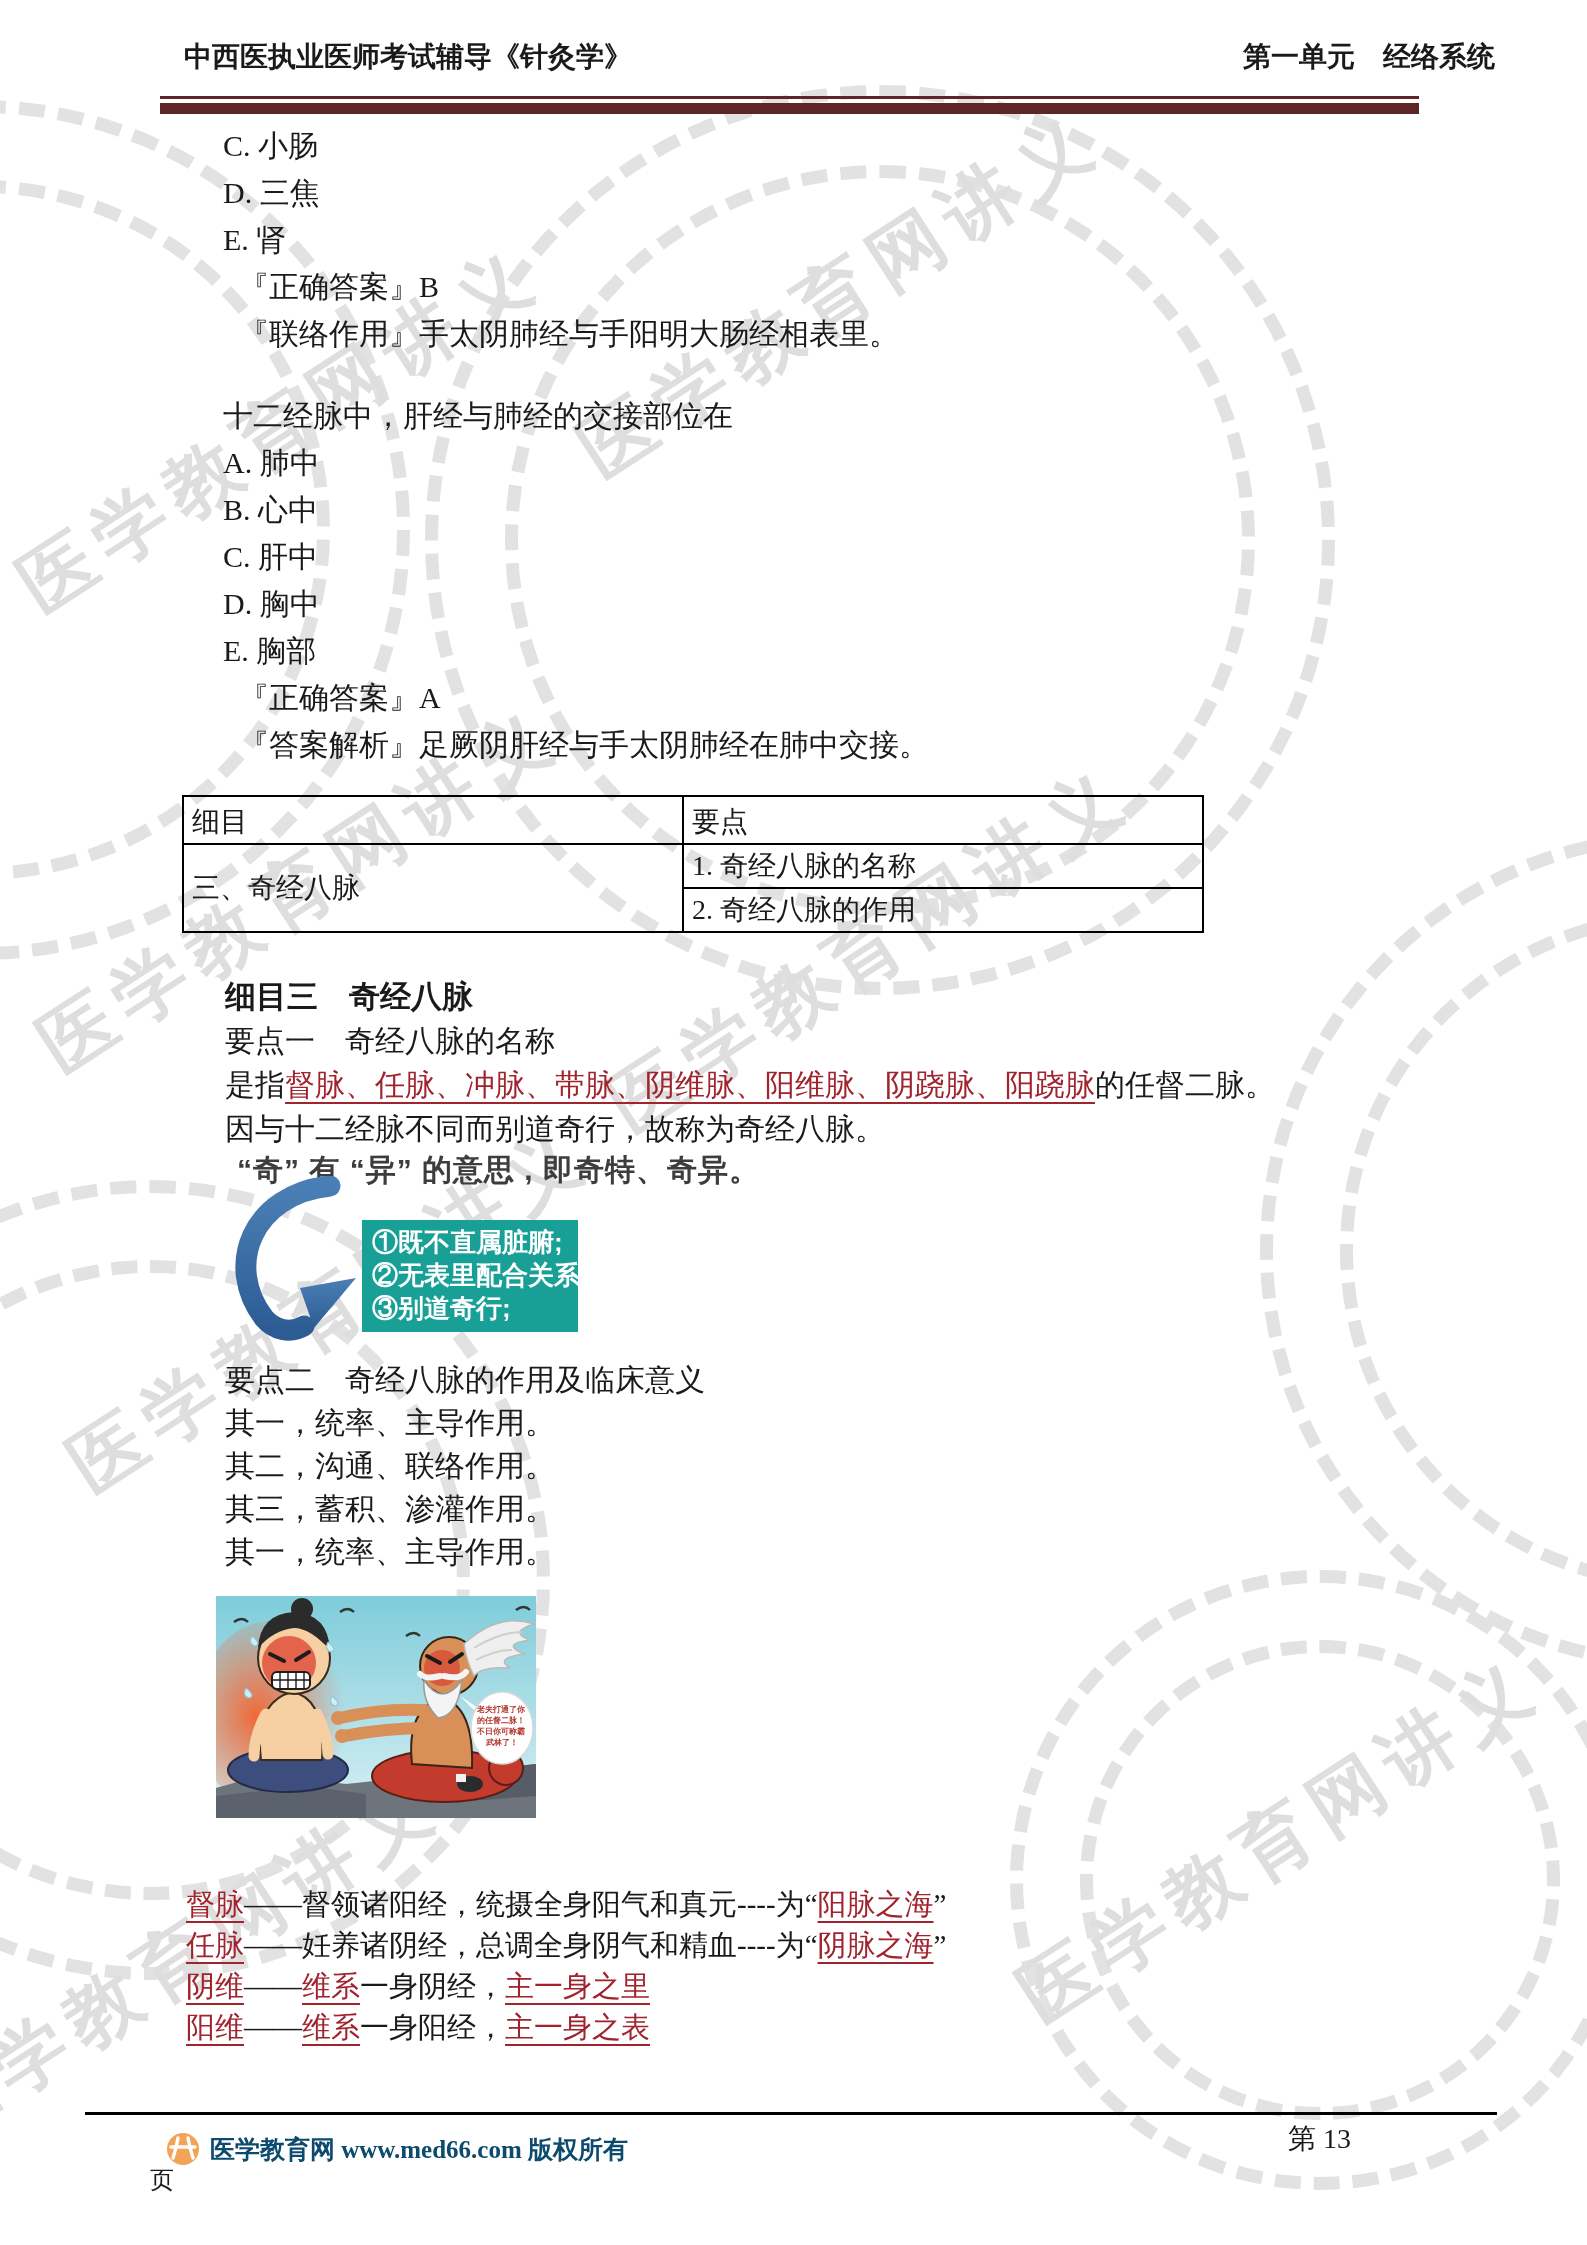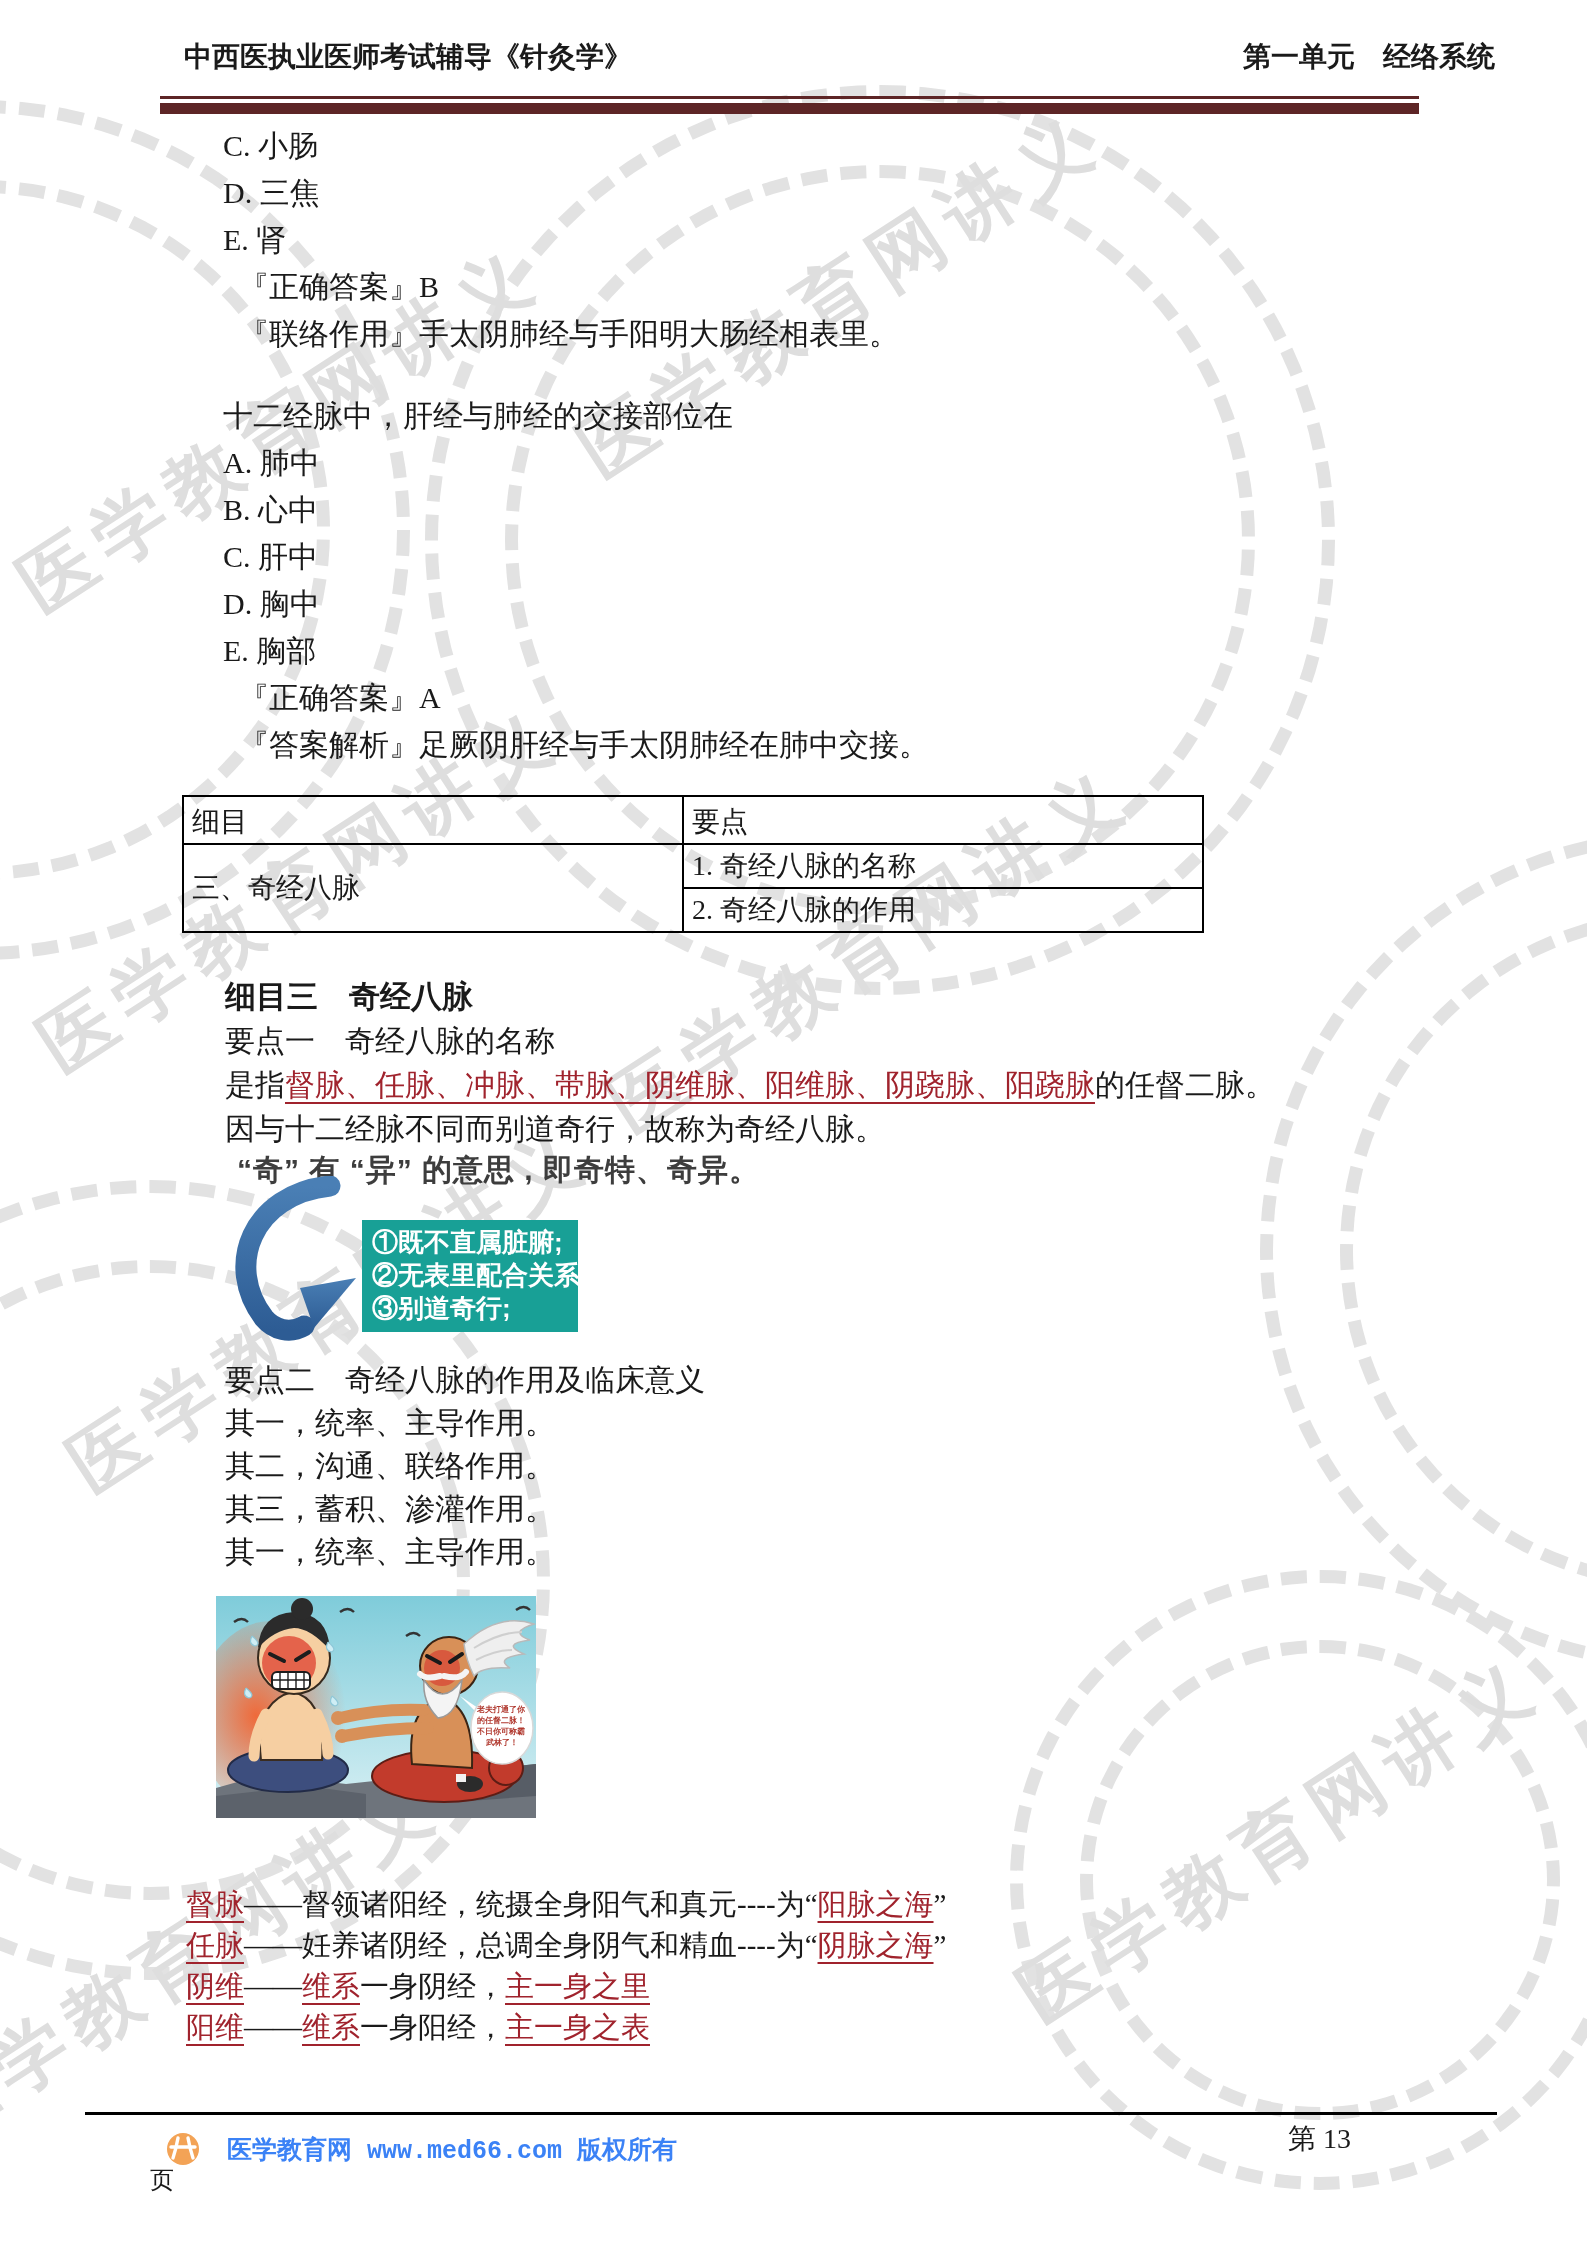--- a/index.html
+++ b/index.html
@@ -62,21 +62,21 @@
     color:#ffffff;font-family:"Liberation Sans", sans-serif;font-weight:bold;
     font-size:26px;line-height:33px;padding:6px 10px;white-space:nowrap;
   }
   .sec2{position:absolute;left:225px;top:1358px;font-size:30px;line-height:43px;white-space:nowrap;}
   .cartoon{position:absolute;left:216px;top:1596px;width:276px;height:222px;}
   .summary{position:absolute;left:186px;top:1884px;font-size:29px;line-height:41px;white-space:nowrap;}
   
   .ft-rule{position:absolute;left:85px;right:90px;top:2112px;border-top:3px solid #000;}
   .ft-page{position:absolute;left:1288px;top:2120px;font-size:28px;}
   .ft-brand{position:absolute;left:166px;top:2132px;display:flex;align-items:center;gap:10px;}
-  .ft-brand .txt{font-family:Liberation Mono, monospace;font-weight:bold;font-size:25px;color:#3b82f6;margin-left:17px;}
+  .ft-brand .txt{font-family:Liberation Serif, serif;font-weight:bold;font-size:25px;color:#0c4a6e;}
   .ft-suffix{position:absolute;left:150px;top:2164px;font-size:24px;}
 </style>
 </head>
 <body>
 
 <div class="page">
 
   <div class="wm-layer">
     <div class="wm-ring" style="left:425px;top:85px;width:910px;height:910px;"></div>
     <div class="wm-ring" style="left:505px;top:165px;width:750px;height:750px;"></div>

